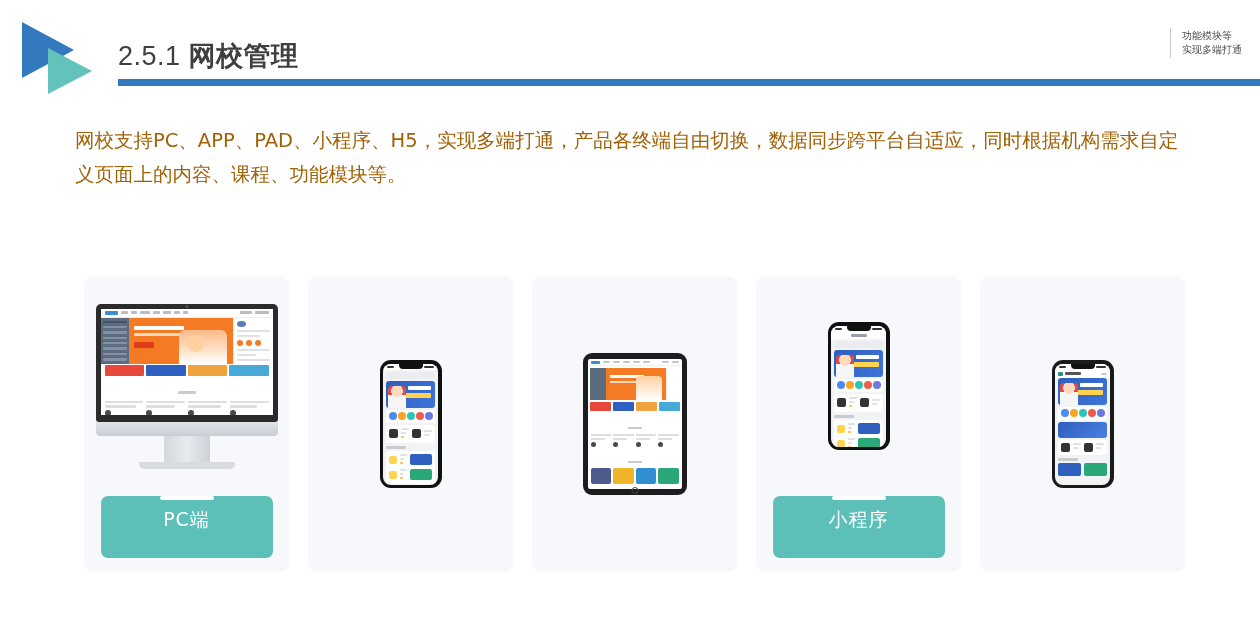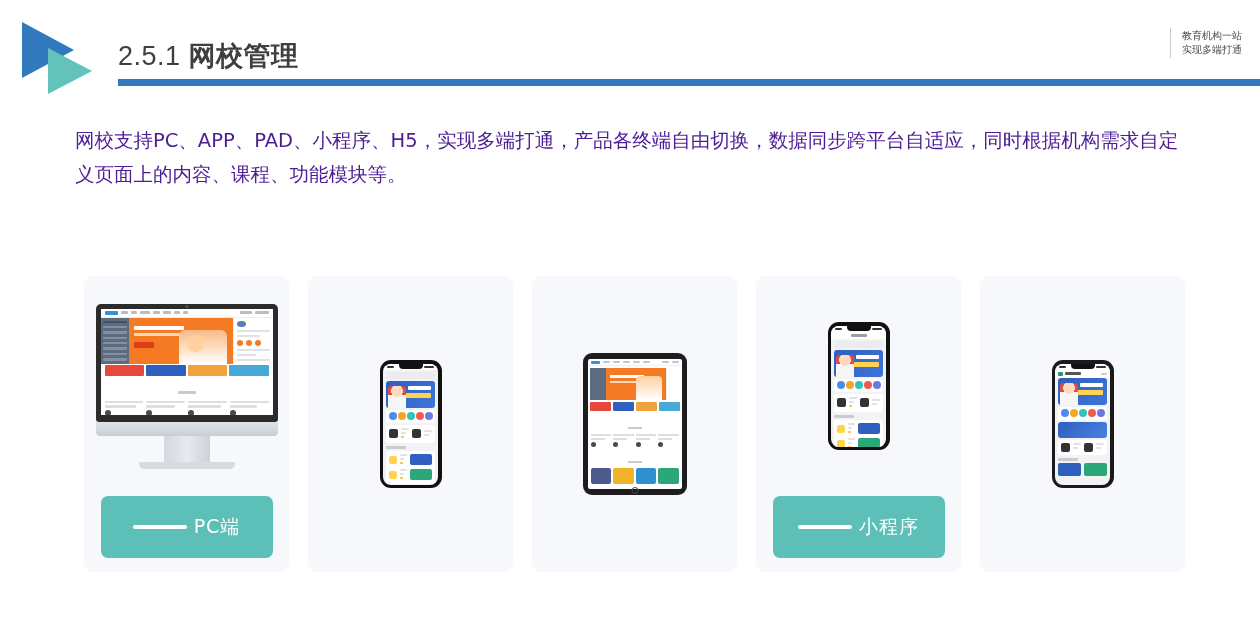--- a/index.html
+++ b/index.html
@@ -38,33 +38,33 @@
   .brand-left { display:flex; align-items:center; gap:4px; }
   .brand-cloud { width:36px; height:32px; position:relative; }
   .brand-words { display:flex; flex-direction:column; line-height:1; }
   .brand-cn { font-size:21px; font-weight:700; color:#2b2b2b; letter-spacing:1px; font-family:"DejaVu Sans", sans-serif; }
   .brand-en { font-size:8.5px; color:#3a8fd0; letter-spacing:.6px; margin-top:3px; }
   .brand-div { width:1px; height:30px; background:#c8c8c8; }
   .brand-tag { font-size:10px; color:#4a4a4a; line-height:1.45; white-space:nowrap; font-family:"DejaVu Sans", sans-serif; }
 
   
   .para { position:absolute; left:75px; top:124px; width:1115px;
-          font-size:19.5px; line-height:1.72; color:#4c1d95;
+          font-size:19.5px; line-height:1.72; color:#a16207;
           font-family:"DejaVu Sans", sans-serif; }
 
   
   .cards { position:absolute; left:84px; top:276px; width:1104px; height:296px;
            display:flex; gap:19px; }
   .card { width:205px; height:296px; background:#f6f8fb; border-radius:9px;
           position:relative; display:flex; flex-direction:column; align-items:center; }
   .device-zone { flex:1; width:100%; display:flex; align-items:center; justify-content:center; }
 
   .label-btn { width:172px; height:62px; background:#5cc0b8; border-radius:7px;
-               margin-bottom:14px; display:flex; flex-direction:row;
-               align-items:center; justify-content:center; gap:7px; }
+               margin-bottom:14px; display:flex; flex-direction:column;
+               align-items:center; justify-content:flex-start; gap:7px; }
   .label-bar { width:54px; height:4px; background:#ffffff; border-radius:2px; }
   .label-txt { font-size:19px; color:#ffffff; letter-spacing:1px;
                font-family:"DejaVu Sans", sans-serif; }
 
   
   .imac { width:182px; position:relative; }
   .imac-screen { width:182px; height:118px; background:#2b2b2b; border-radius:5px 5px 3px 3px; padding:5px 5px 7px 5px; }
   .imac-inner { width:100%; height:100%; background:#fff; overflow:hidden; position:relative; }
   .imac-cam { position:absolute; left:50%; top:1.5px; width:3px; height:3px; border-radius:50%; background:#555; transform:translateX(-50%); }
   .imac-chin { width:182px; height:14px; background:linear-gradient(#dfe3e8,#c9ced5); border-radius:0 0 4px 4px; }
@@ -173,21 +173,21 @@
     <div class="title-text">
       <span class="num">2.5.1</span>
       <span class="name">网校管理</span>
     </div>
   </div>
   <div class="title-rule"></div>
 
   <div class="brand">
     <div class="brand-div"></div>
     <div class="brand-tag">
-      <div>教育机构一站</div>
+      <div>功能模块等</div>
       <div>实现多端打通</div>
     </div>
   </div>
 
   <div class="para">网校支持PC、APP、PAD、小程序、H5，实现多端打通，产品各终端自由切换，数据同步跨平台自适应，同时根据机构需求自定义页面上的内容、课程、功能模块等。</div>
 
   <div class="cards">
 
     <div class="card">
       <div class="device-zone">

